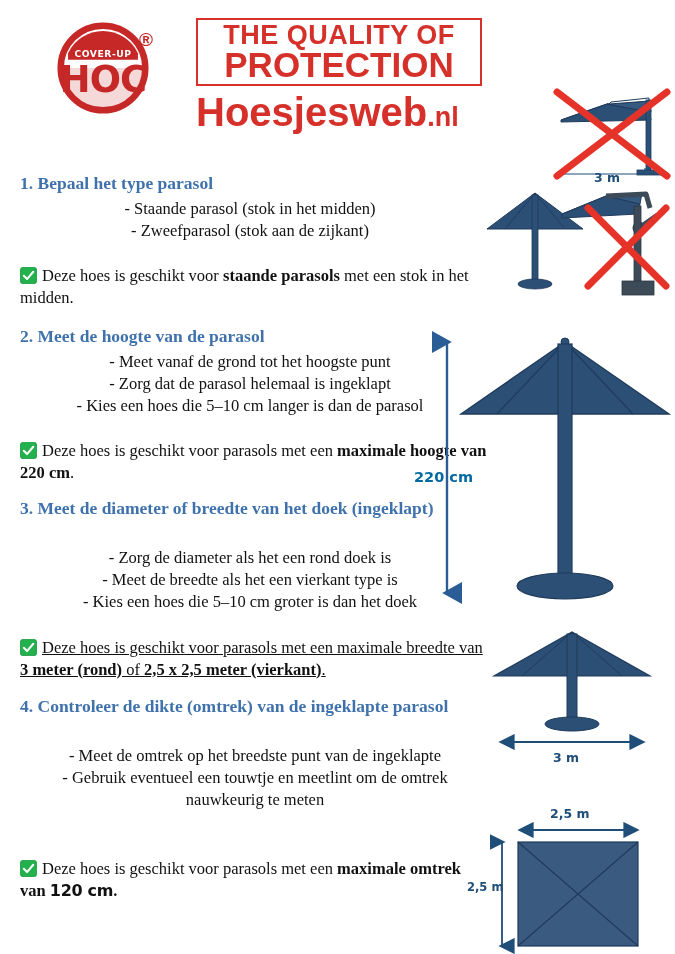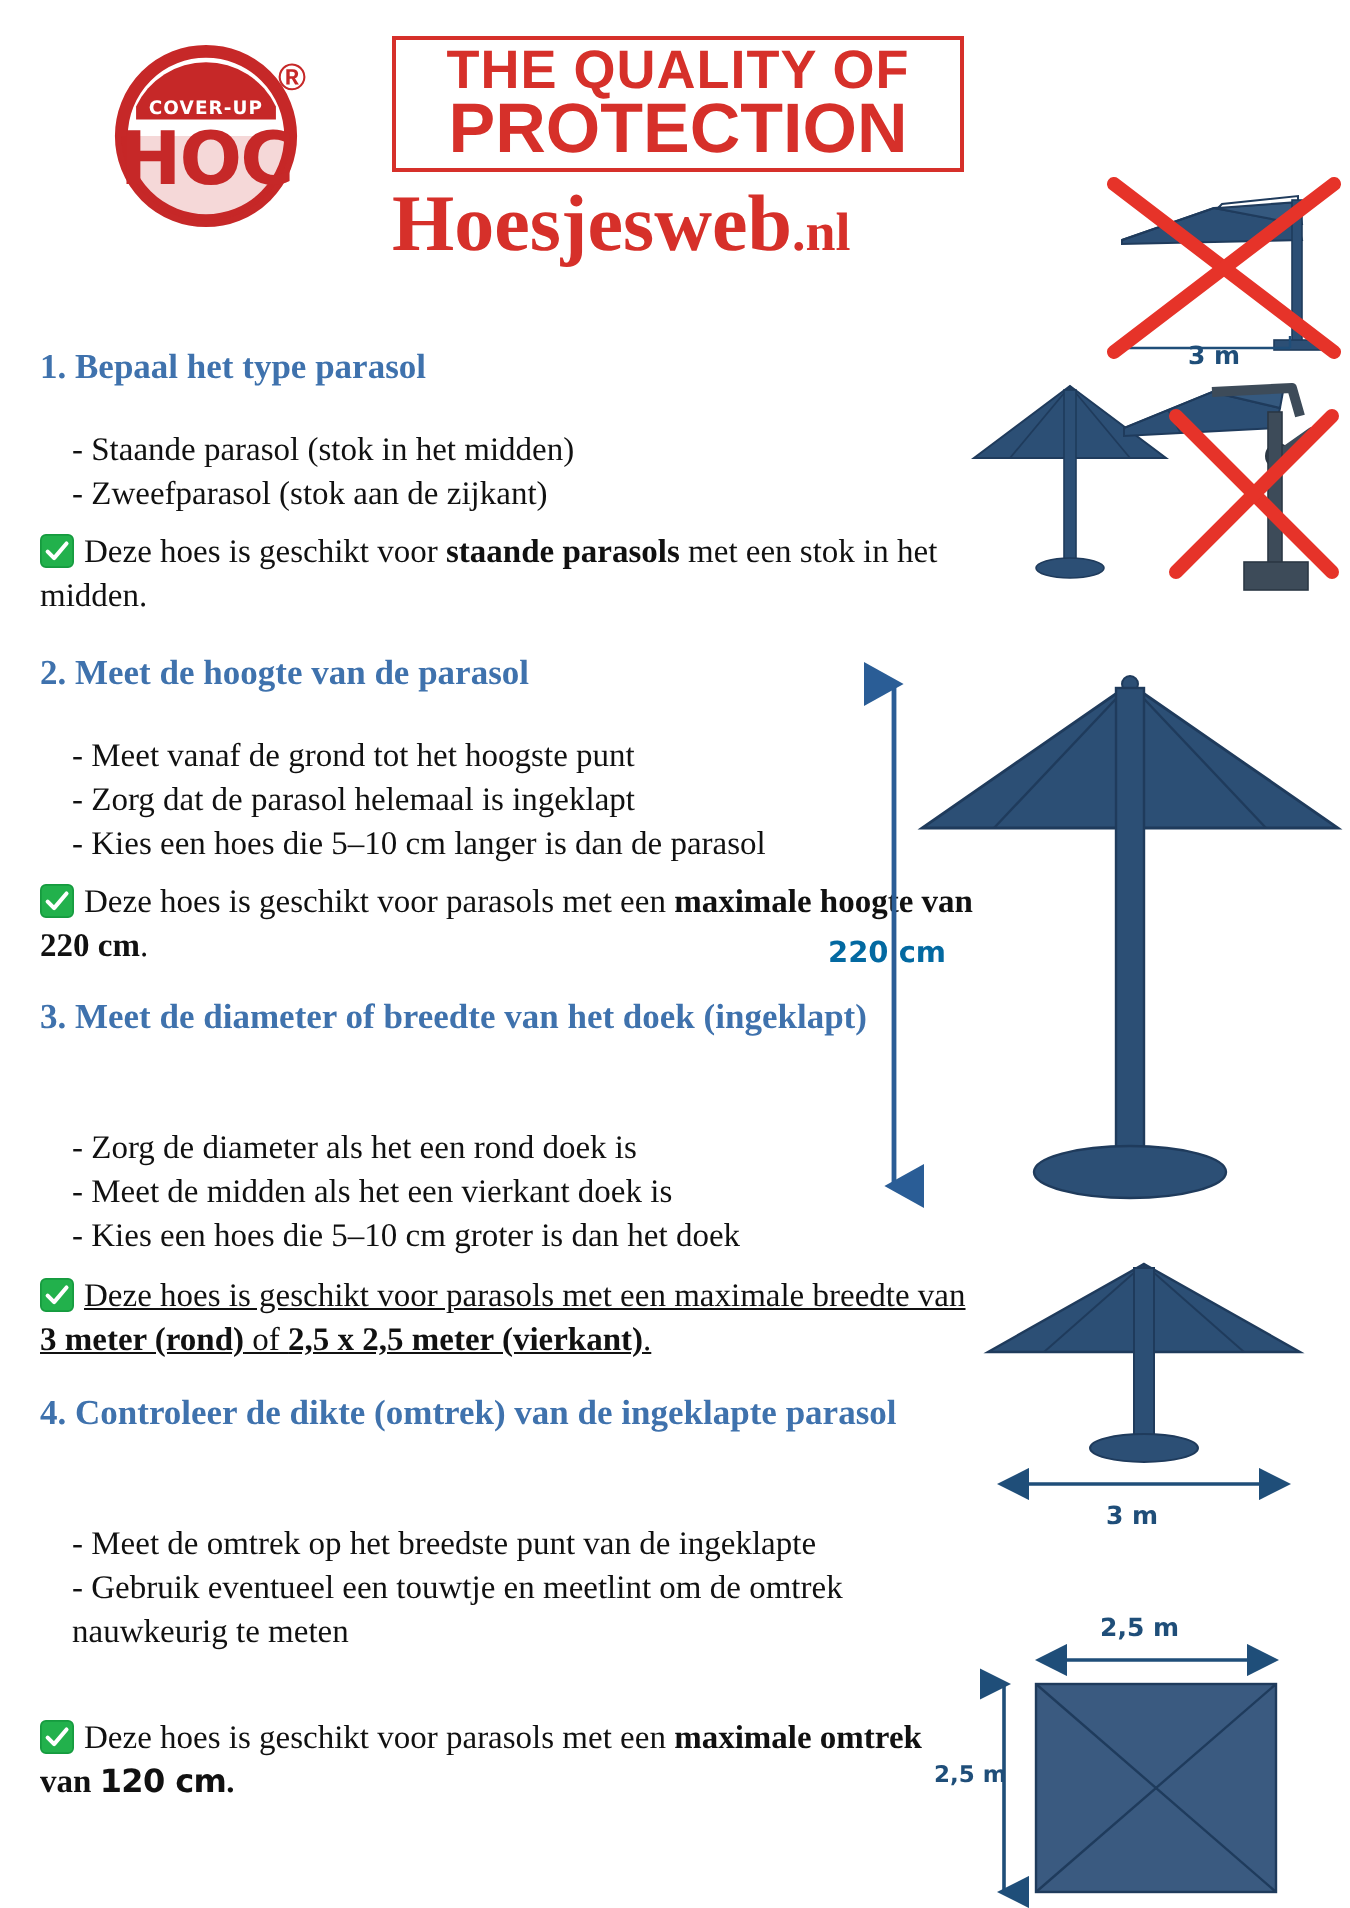--- a/index.html
+++ b/index.html
@@ -38,40 +38,41 @@
     color:#d6302a;
     letter-spacing:0.5px;
     line-height:0.98;
     white-space:nowrap;
   }
   .q1{font-size:27px;}
   .q2{font-size:35px;letter-spacing:0px;}
 
   .brand{
     position:absolute;left:196px;top:92px;width:300px;
-    font-family:Liberation Serif, serif;
+    font-family:Liberation Sans, sans-serif;
     font-size:40px;font-weight:bold;color:#d6302a;
     line-height:1;white-space:nowrap;
   }
   .brand .tld{font-size:27px;font-weight:bold;}
   .sec-title{
     position:absolute;
     color:#3f72ad;
     font-family:"Liberation Serif", serif;
     font-weight:bold;
     font-size:17.5px;
     line-height:1.28;
     margin:0;
   }
   .bullets{
     position:absolute;
     font-size:16.5px;
     line-height:1.33;
     color:#111;
-    margin:16px;
+    margin:0;
+    text-align:center;
   }
   .bullets div{white-space:nowrap;}
   .note{
     position:absolute;
     font-size:16.5px;
     line-height:1.32;
     color:#111;
     margin:0;
   }
   .note b{font-weight:bold;}
@@ -156,21 +157,21 @@
   <div class="note" style="left:20px;top:440px;width:468px;">
     <svg class="chk" viewBox="0 0 20 20">
       <rect x="0.5" y="0.5" width="19" height="19" rx="3" fill="#22b14c" stroke="#169b3f" stroke-width="1"></rect>
       <path d="M4.5 10.4 L8.3 14.2 L15.6 5.6" fill="none" stroke="#ffffff" stroke-width="2.4" stroke-linecap="round" stroke-linejoin="round"></path>
     </svg><span>Deze hoes is geschikt voor parasols met een </span><b>maximale hoogte van 220 cm</b><span>.</span>
   </div>
 
   <div class="sec-title" style="left:20px;top:497px;width:425px;">3. Meet de diameter of breedte van het doek (ingeklapt)</div>
   <div class="bullets" style="left:20px;top:547px;width:460px;">
     <div>- Zorg de diameter als het een rond doek is</div>
-    <div>- Meet de midden als het een vierkant doek is</div>
+    <div>- Meet de breedte als het een vierkant type is</div>
     <div>- Kies een hoes die 5–10 cm groter is dan het doek</div>
   </div>
   <div class="note" style="left:20px;top:637px;width:470px;text-decoration:underline;">
     <svg class="chk" viewBox="0 0 20 20">
       <rect x="0.5" y="0.5" width="19" height="19" rx="3" fill="#22b14c" stroke="#169b3f" stroke-width="1"></rect>
       <path d="M4.5 10.4 L8.3 14.2 L15.6 5.6" fill="none" stroke="#ffffff" stroke-width="2.4" stroke-linecap="round" stroke-linejoin="round"></path>
     </svg><span>Deze hoes is geschikt voor parasols met een maximale breedte van </span><b>3 meter (rond)</b><span> of </span><b>2,5 x 2,5 meter (vierkant)</b><span>.</span>
   </div>
 
   <div class="sec-title" style="left:20px;top:695px;width:470px;">4. Controleer de dikte (omtrek) van de ingeklapte parasol</div>

